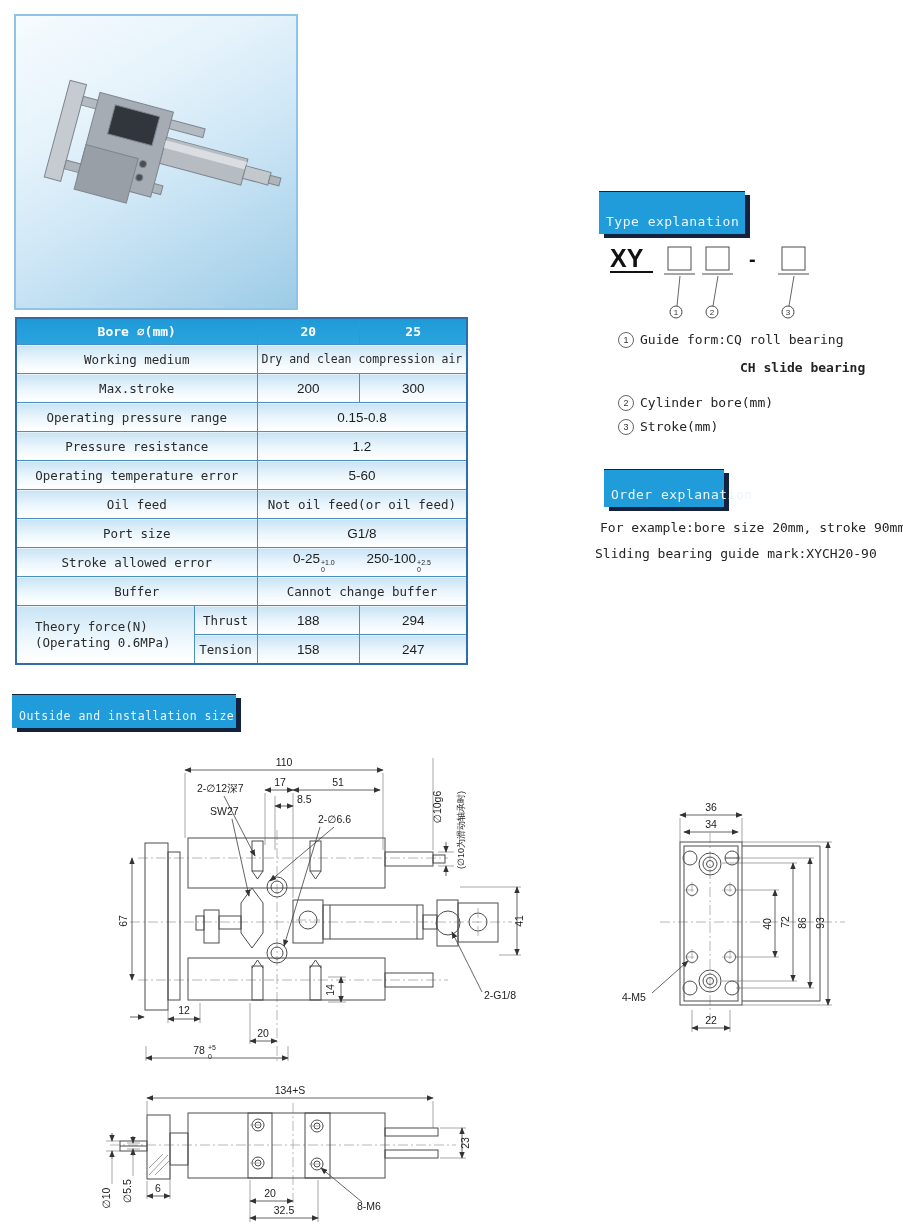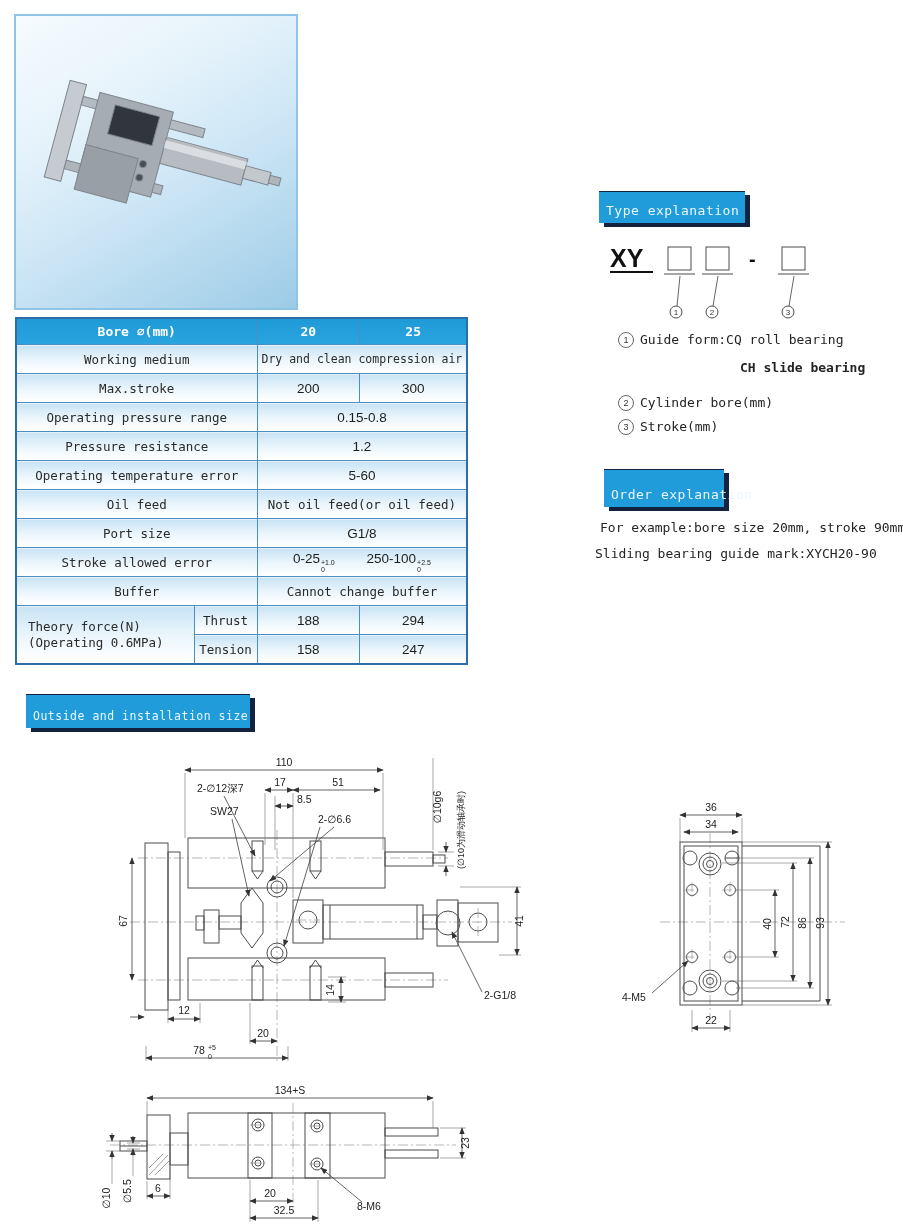--- a/index.html
+++ b/index.html
@@ -15,31 +15,31 @@
   
   .spec{position:absolute;left:15px;top:317px;border-collapse:collapse;table-layout:fixed;}
   .spec th,.spec td{border:1px solid #4a8fc0;padding:0 4px;overflow:hidden;white-space:nowrap;}
   .spec{border:2px solid #2f6da8;}
   .spec th{height:25px;background:linear-gradient(180deg,#1e9ad7,#2ba4df);
            color:#ffffff;font:bold 13px "DejaVu Sans Mono",monospace;}
   .spec td{height:28px;background:linear-gradient(180deg,#c8e3f4 0%,#e9f5fc 50%,#ffffff 95%);
            font:12.5px "DejaVu Sans Mono",monospace;text-align:center;color:#2a2a2a;}
   .spec td.v{font:13.5px "Liberation Sans",sans-serif;color:#1d1d1d;}
   .spec td.small{font:11.5px "DejaVu Sans Mono",monospace;}
-  .spec td.force{font:12.5px "DejaVu Sans Mono",monospace;text-align:left;padding-left:11px;line-height:16px;}
+  .spec td.force{font:12.5px "DejaVu Sans Mono",monospace;text-align:left;padding-left:18px;line-height:16px;}
   .tolgrp{display:inline-block;margin:0 14px;}
   .tol{display:inline-flex;flex-direction:column;vertical-align:-2px;margin-left:1px;}
   .tol i,.tol b{font:7px "Liberation Sans",sans-serif;font-style:normal;font-weight:normal;line-height:7px;text-align:left;}
 
   
   .badge{position:absolute;background:#1f9cd9;color:#eaf6fd;
          box-shadow:5px 4px 0 0 #13233f;border-top:1px solid #13233f;
          display:flex;align-items:flex-end;padding:3px 7px 5px 7px;box-sizing:border-box;
          font:13px "DejaVu Sans Mono",monospace;letter-spacing:0.5px;white-space:nowrap;}
-  .badge.small{font:11.5px "DejaVu Sans Mono",monospace;margin-left:14px;}
+  .badge.small{font:11.5px "DejaVu Sans Mono",monospace;}
 
   .abs{position:absolute;white-space:nowrap;}
   .notetext{font:13px "DejaVu Sans Mono",monospace;color:#242424;}
   .cnum{display:inline-flex;align-items:center;justify-content:center;
         width:14px;height:14px;border:1px solid #666;border-radius:50%;
         font:9px "Liberation Sans",sans-serif;color:#333;margin-right:6px;vertical-align:1px;}
 
   
   svg .ln{stroke:#4d4d4d;stroke-width:1;fill:none;}
   svg .cl{stroke:#9a9a9a;stroke-width:0.7;stroke-dasharray:10 3 2 3;fill:none;}
@@ -143,21 +143,21 @@
     <td class="v">294</td>
   </tr>
   <tr>
     <td>Tension</td>
     <td class="v">158</td>
     <td class="v">247</td>
   </tr>
 </tbody>
   </table>
 
-<div class="badge" style="left:599px;top:191px;width:146px;height:32px;">Type explanation</div>
+<div class="badge" style="left:599px;top:191px;width:146px;height:43px;">Type explanation</div>
 
 <svg class="abs" style="left:597px;top:240px;" width="230" height="88" viewBox="0 0 230 88">
   <text class="xy" x="13" y="27">XY</text>
   <line x1="13" y1="32" x2="56" y2="32" stroke="#111" stroke-width="2"></line>
   <rect x="71" y="7" width="23" height="23" class="ln"></rect>
   <rect x="109" y="7" width="23" height="23" class="ln"></rect>
   <text class="xy" x="152" y="26" style="font-size:20px">-</text>
   <rect x="185" y="7" width="23" height="23" class="ln"></rect>
   <line x1="67" y1="34" x2="98" y2="34" class="ln"></line>
   <line x1="105" y1="34" x2="136" y2="34" class="ln"></line>

